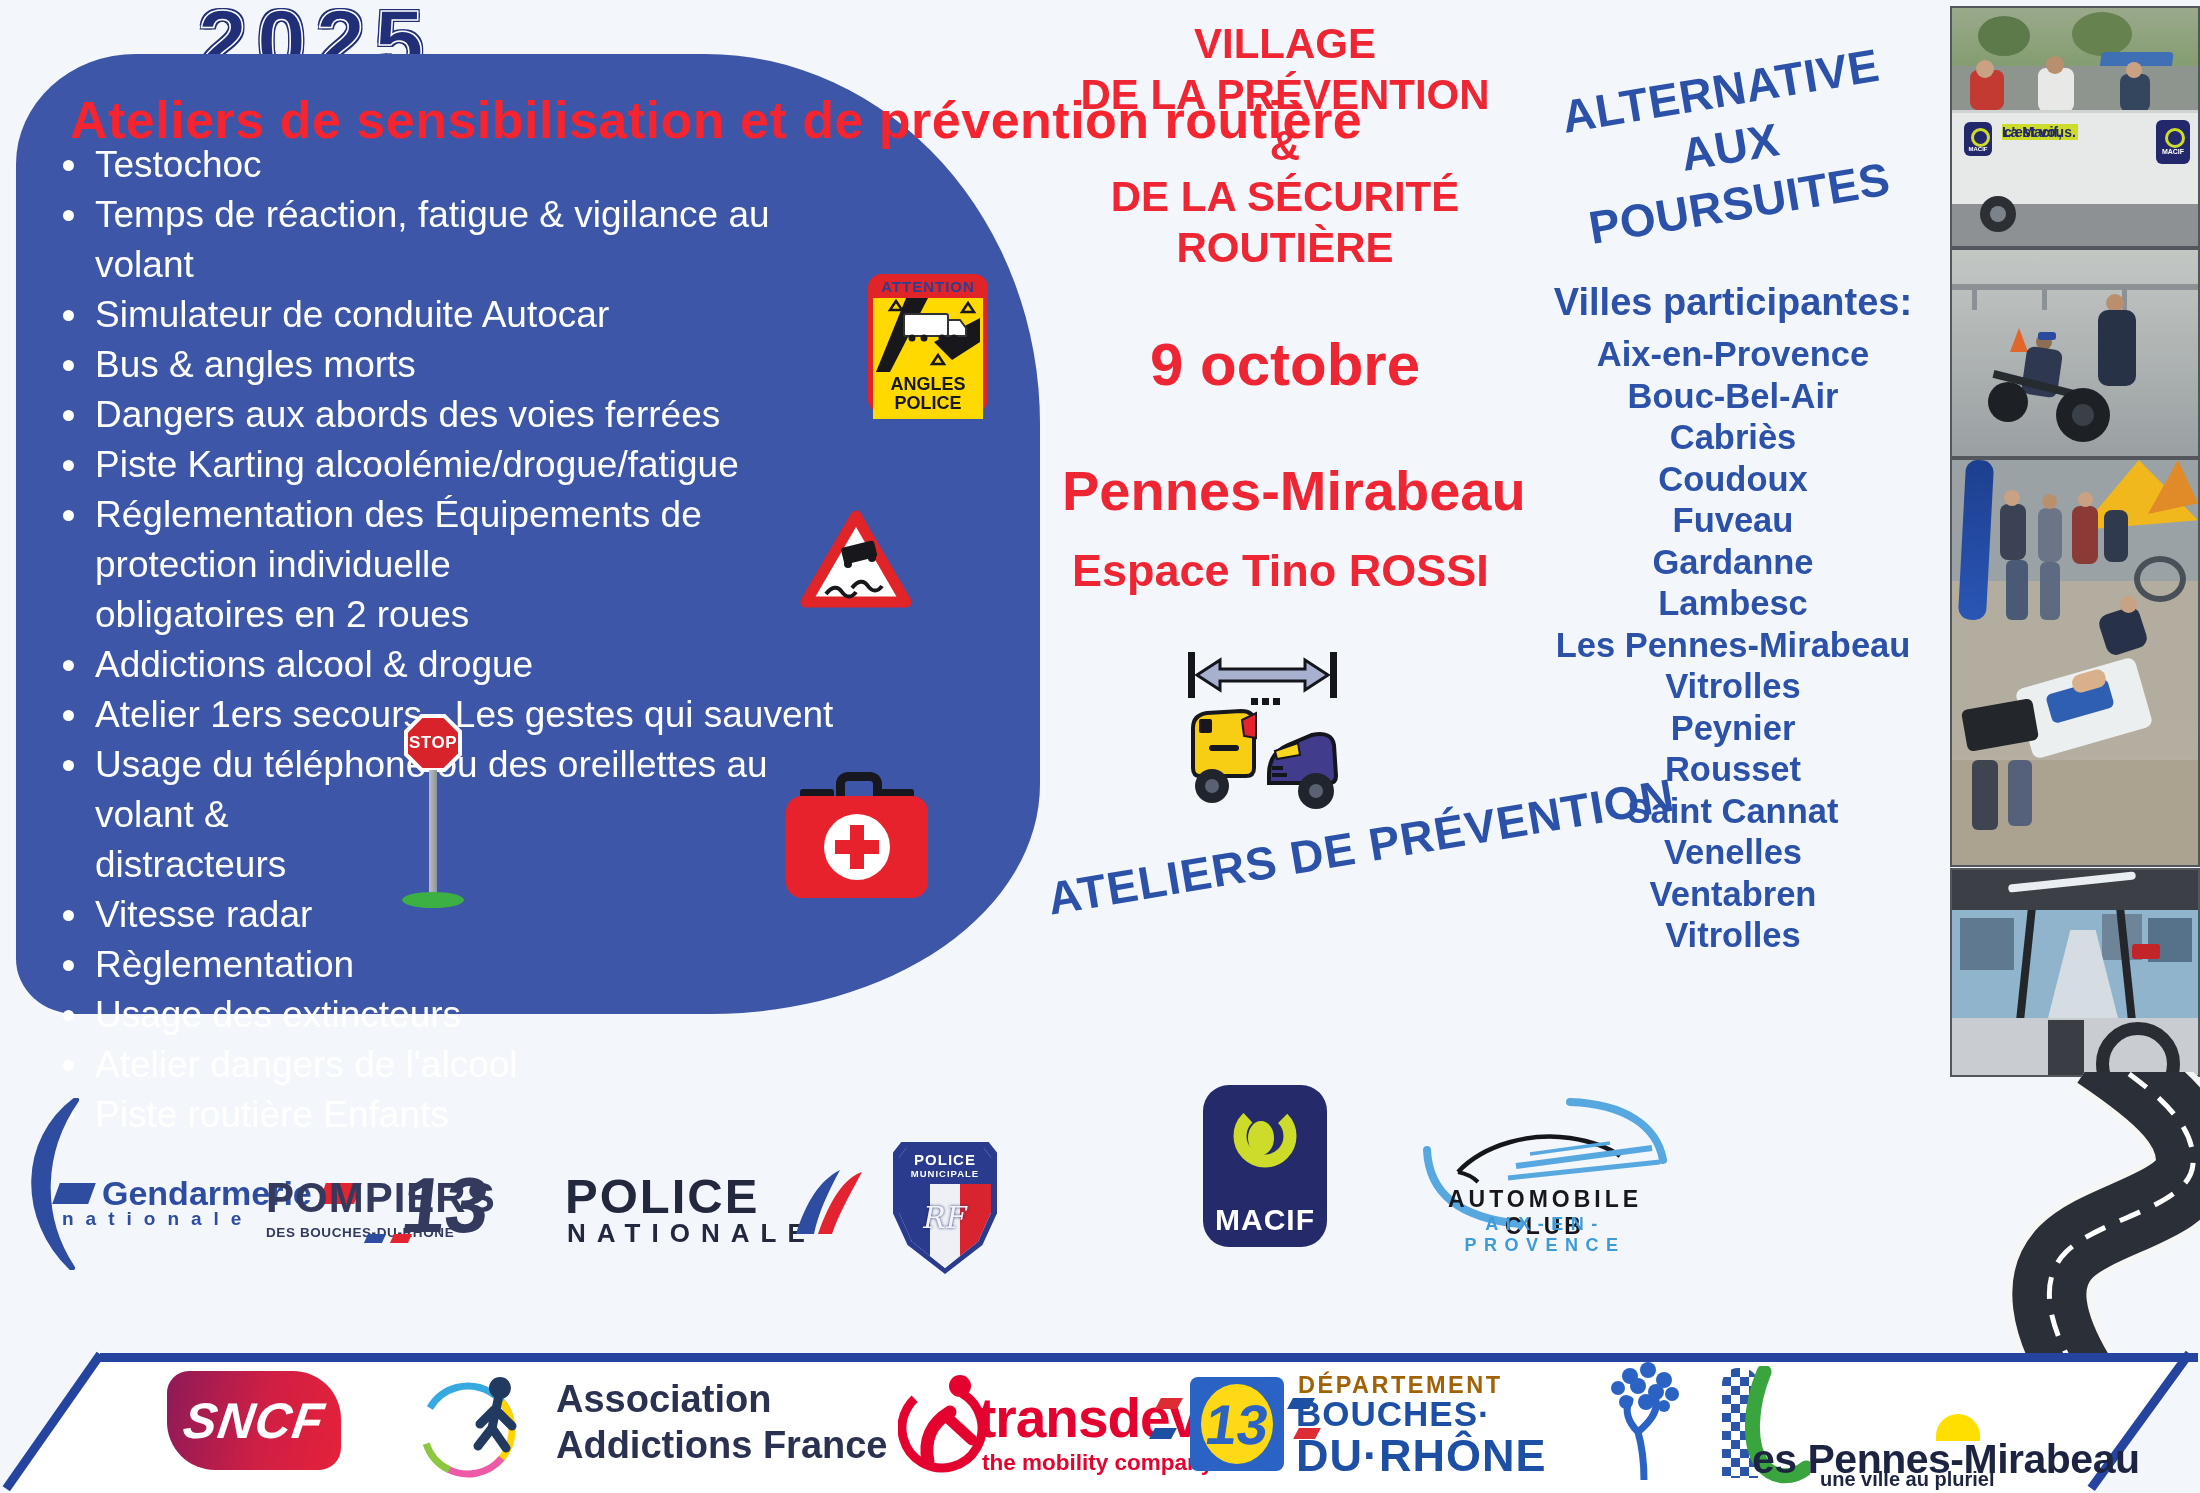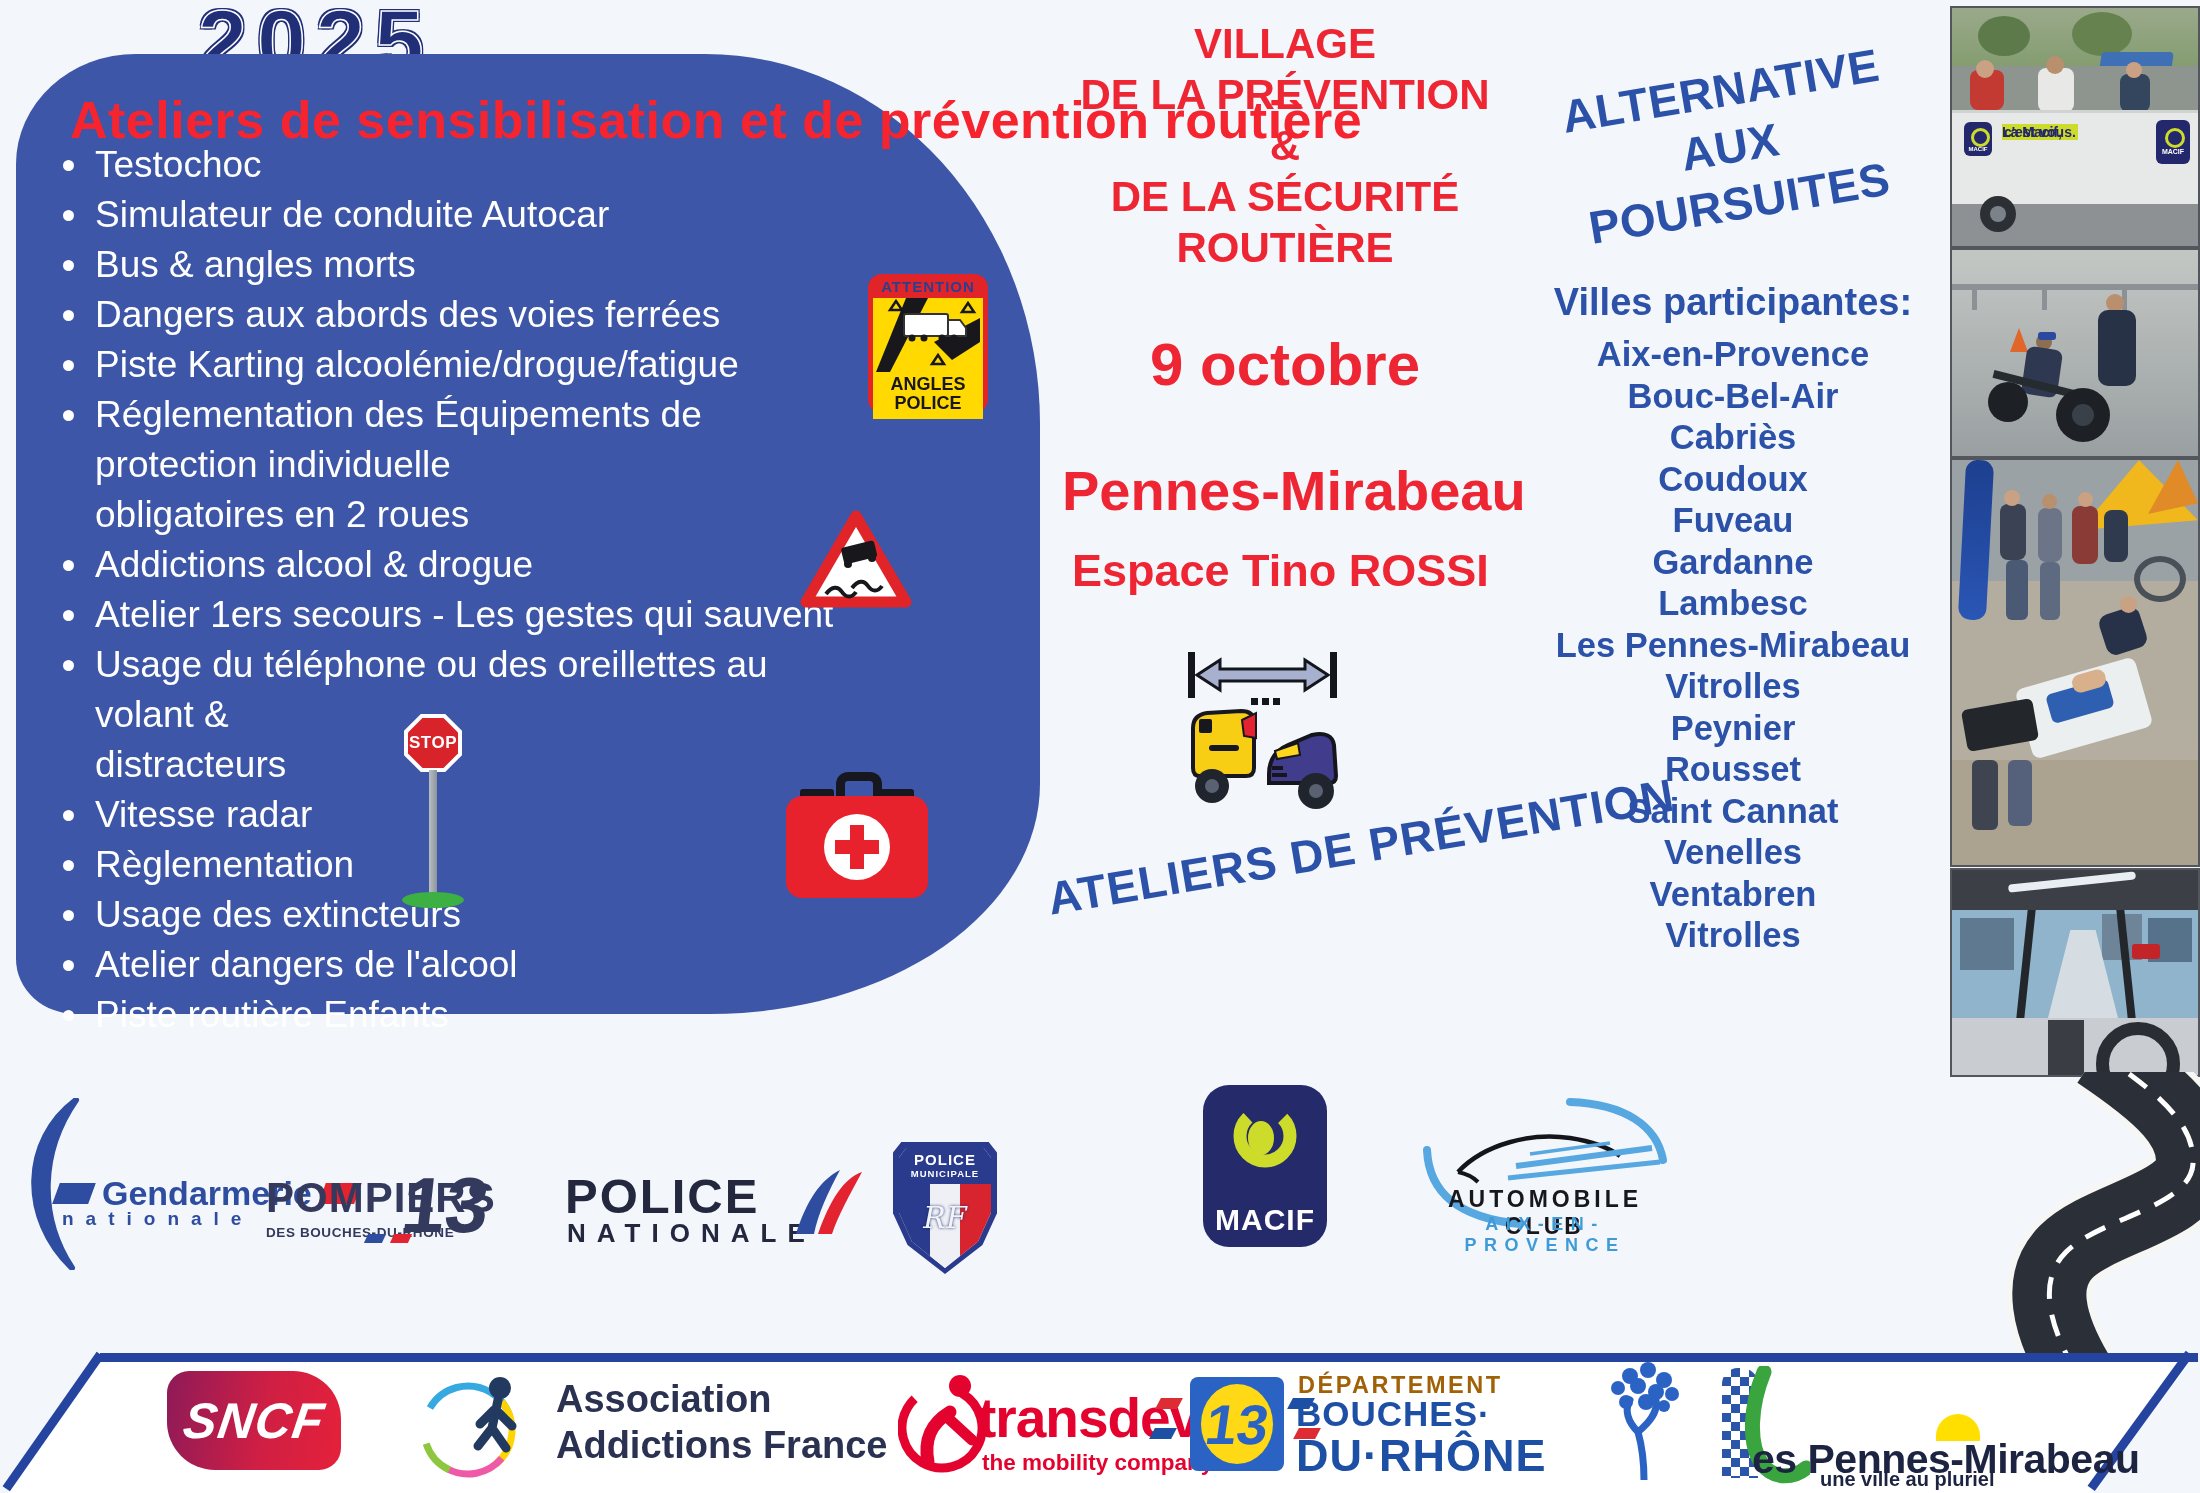--- a/index.html
+++ b/index.html
@@ -120,20 +120,21 @@
 <body>
 
 <div class="poster">
 
   <div class="abs year">2025</div>
 
   <div class="abs panel"></div>
   <div class="abs panel-title">Ateliers de sensibilisation et de prévention routière</div>
   <ul class="abs wlist">
     <li>Testochoc</li>
+    <li>Temps de réaction, fatigue &amp; vigilance au volant</li>
     <li>Simulateur de conduite Autocar</li>
     <li>Bus &amp; angles morts</li>
     <li>Dangers aux abords des voies ferrées</li>
     <li>Piste Karting alcoolémie/drogue/fatigue</li>
     <li>Réglementation des Équipements de protection individuelle
 obligatoires en 2 roues</li>
     <li>Addictions alcool &amp; drogue</li>
     <li>Atelier 1ers secours - Les gestes qui sauvent</li>
     <li>Usage du téléphone ou des oreillettes au volant &amp;
 distracteurs</li>

